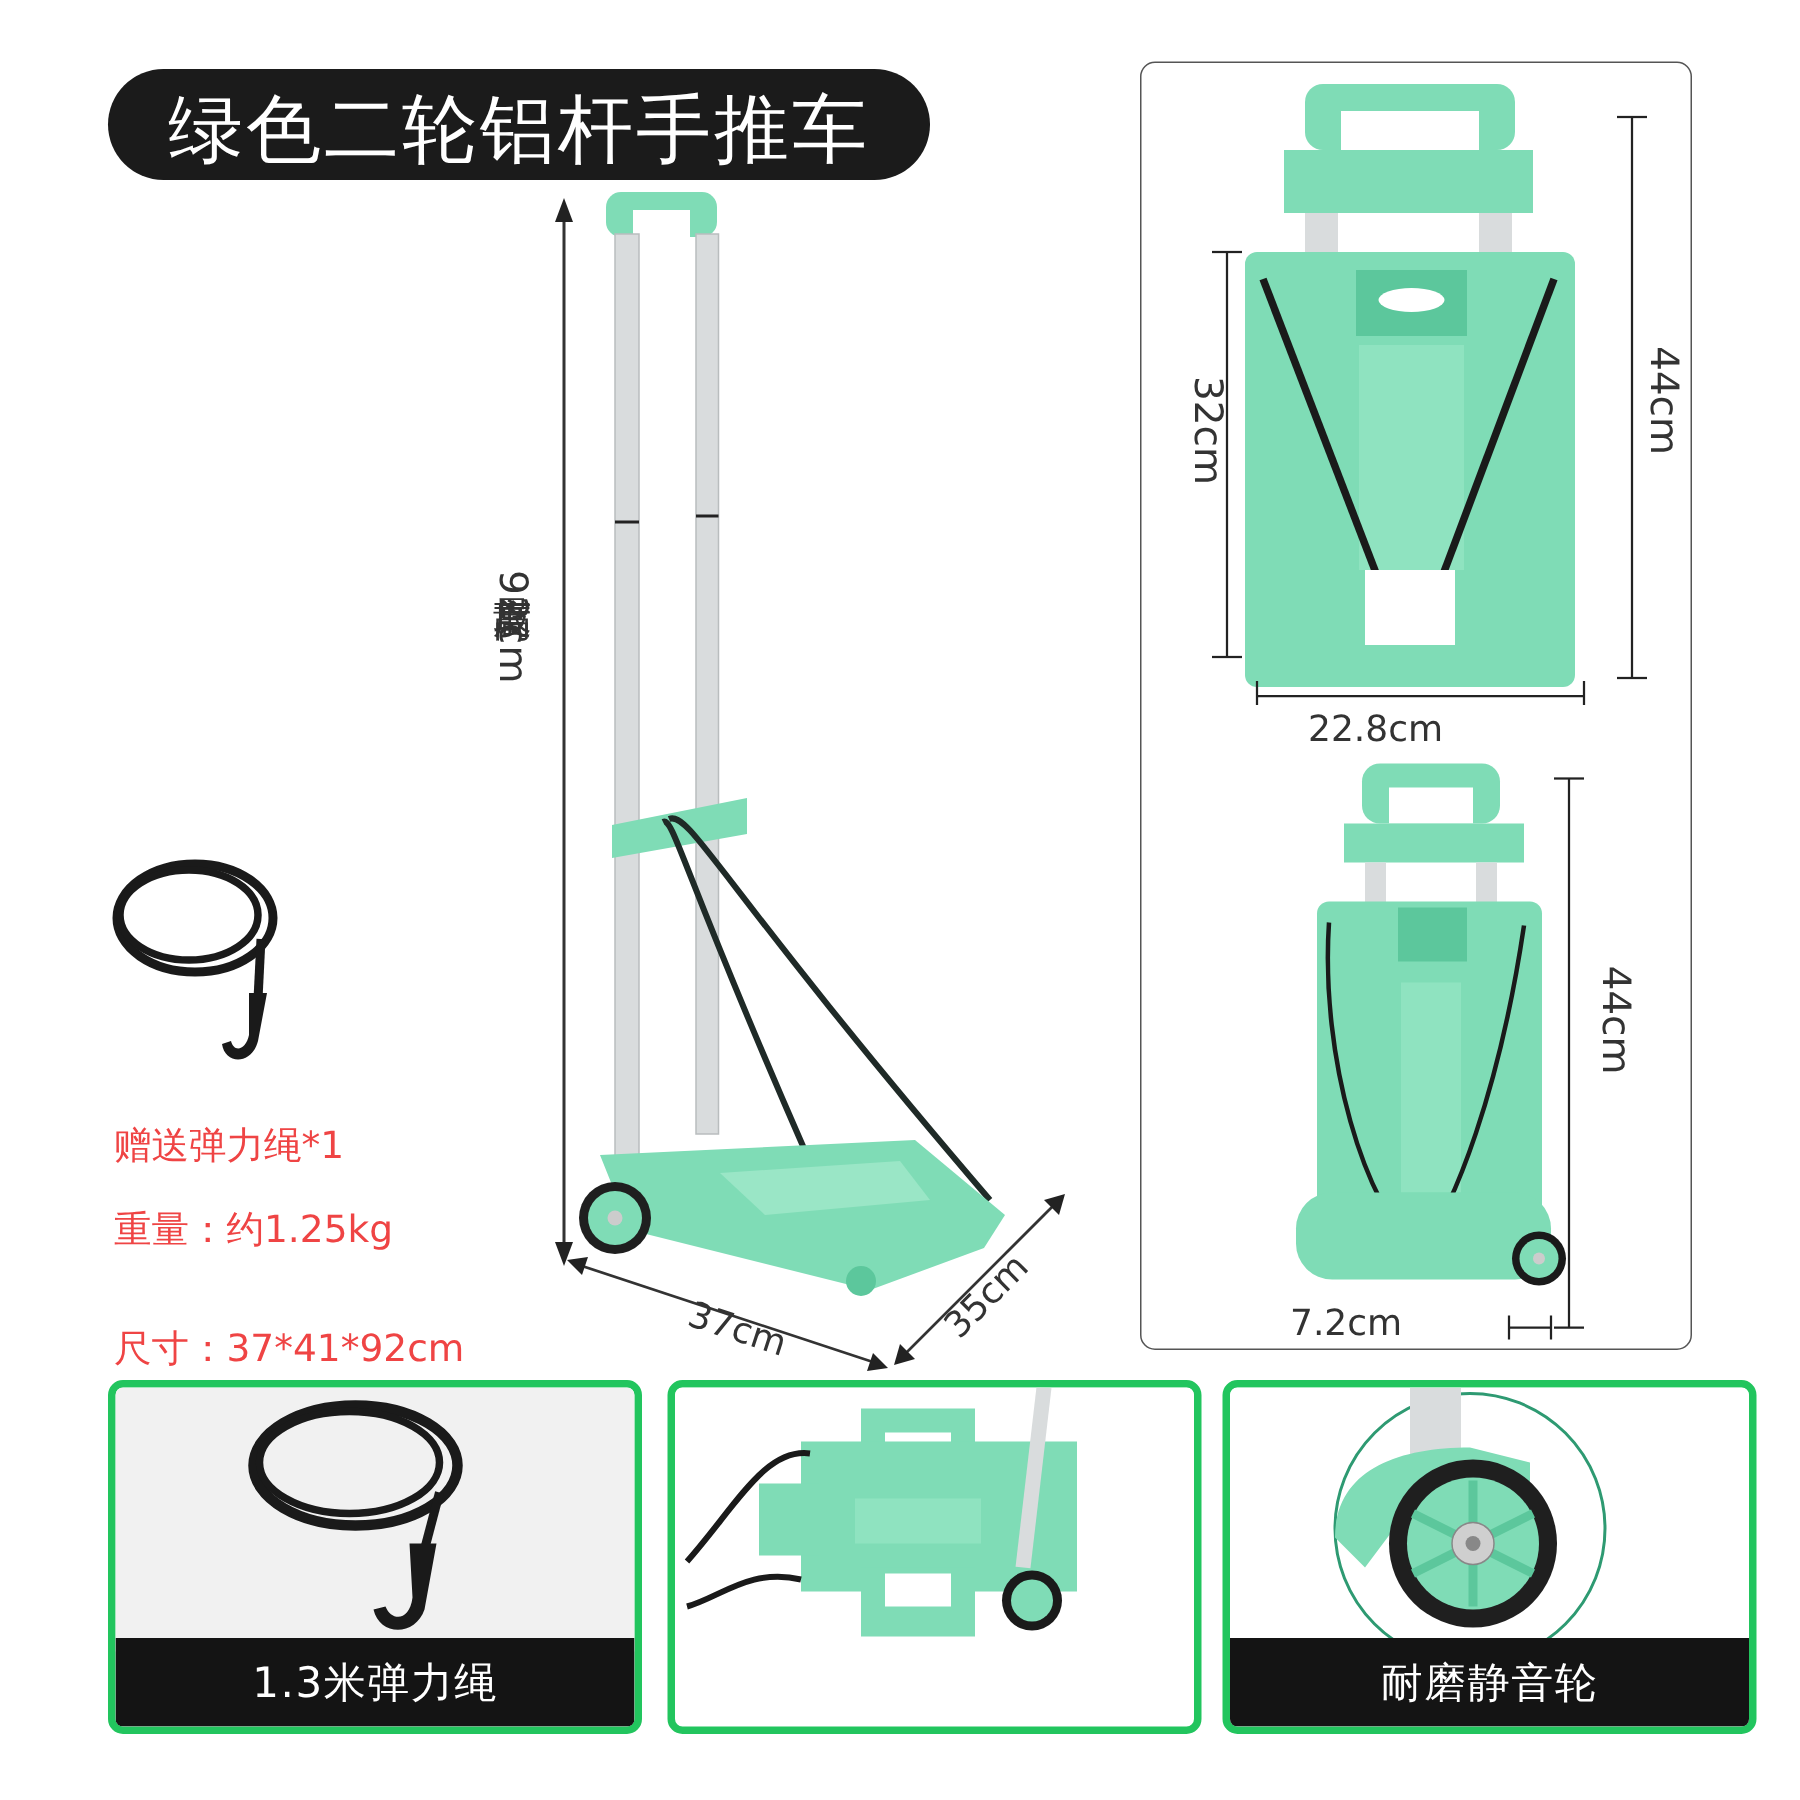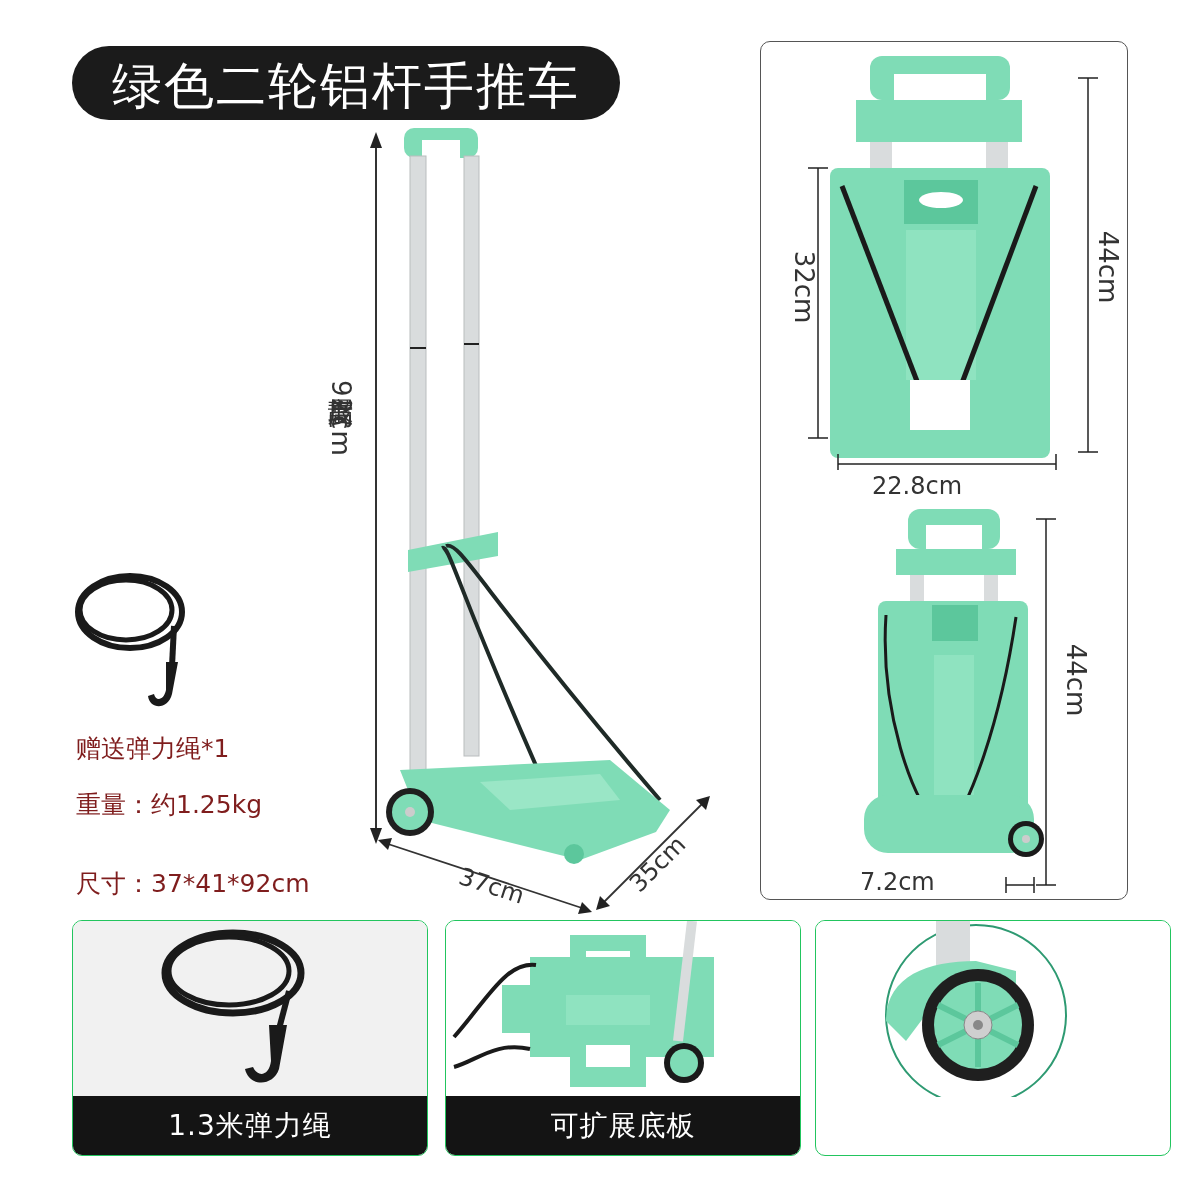--- a/index.html
+++ b/index.html
@@ -2,25 +2,25 @@
 <html><head>
 <meta charset="utf-8">
 <style>
   html, body { margin:0; padding:0; }
   body { width:1200px; height:1200px; background:#ffffff; position:relative; overflow:hidden;
          font-family:"DejaVu Sans", "Liberation Sans", sans-serif; color:#2a2a2a; }
   .abs { position:absolute; }
   .title-pill { left:72px; top:46px; width:548px; height:74px; background:#1b1b1b; border-radius:37px;
                 display:flex; align-items:flex-end; justify-content:center; }
   .title-pill span { color:#fff; font-size:50px; letter-spacing:2px; font-weight:400; }
-  .spec-text { font-size:25px; color:#7f1d1d; white-space:nowrap; }
+  .spec-text { font-size:25px; color:#ef4444; white-space:nowrap;margin-top:15px; }
   .vtext { writing-mode:vertical-rl; font-size:26px; color:#333; letter-spacing:1px; }
   .vtext-rot { transform:rotate(90deg); transform-origin:center; font-size:26px; color:#333; white-space:nowrap; }
   .panel-right { left:760px; top:41px; width:368px; height:859px; border:1.5px solid #555; border-radius:10px; box-sizing:border-box; }
-  .card { top:920px; width:356px; height:236px; border:1px solid #22c55e; border-radius:10px; overflow:hidden; box-sizing:border-box; }
+  .card { top:920px; width:356px; height:236px; border:5px solid #22c55e; border-radius:10px; overflow:hidden; box-sizing:border-box; }
   .card .img-area { position:absolute; left:0; top:0; right:0; height:176px; }
   .card .label-bar { position:absolute; left:0; right:0; bottom:0; height:59px; background:#141414;
                      display:flex; align-items:center; justify-content:center; }
   .card .label-bar span { color:#fff; font-size:28px; letter-spacing:1px; }
   .dim { font-size:24px; color:#333; white-space:nowrap; }
 </style>
 </head>
 <body>
 
 <div class="abs title-pill">
@@ -155,35 +155,35 @@
       <rect x="124" y="120" width="76" height="46" fill="#7fdcb6"></rect>
       <rect x="140" y="124" width="44" height="22" fill="#fff"></rect>
       <rect x="120" y="74" width="84" height="30" fill="#8fe3c0"></rect>
       <path d="M90,44 C60,40 40,80 8,116" stroke="#1a1a1a" stroke-width="4" fill="none"></path>
       <path d="M84,128 C50,120 30,140 8,146" stroke="#1a1a1a" stroke-width="4" fill="none"></path>
       <line x1="246" y1="0" x2="232" y2="120" stroke="#d9dcdd" stroke-width="10"></line>
       <circle cx="238" cy="142" r="20" fill="#1a1a1a"></circle>
       <circle cx="238" cy="142" r="14" fill="#7fdcb6"></circle>
     </svg>
   </div>
-  <div class="label-bar">
-      <span>可扩展底板</span>
-    </div>
 </div>
 
 <div class="abs card" style="left:815px">
   <div class="img-area" style="background:#fff">
     <svg width="356" height="176">
       <circle cx="160" cy="94" r="90" fill="#fff" stroke="#2e9a72" stroke-width="2"></circle>
       <rect x="120" y="0" width="34" height="60" fill="#d9dcdd"></rect>
       <path d="M70,100 C70,56 110,40 160,40 L200,50 L200,70 L120,80 L90,120 Z" fill="#7fdcb6"></path>
       <circle cx="162" cy="104" r="56" fill="#1f1f1f"></circle>
       <circle cx="162" cy="104" r="44" fill="#7fdcb6"></circle>
       <g stroke="#5cc79c" stroke-width="6">
         <line x1="162" y1="62" x2="162" y2="146"></line>
         <line x1="122" y1="84" x2="202" y2="124"></line>
         <line x1="122" y1="124" x2="202" y2="84"></line>
       </g>
       <circle cx="162" cy="104" r="14" fill="#cfcfcf" stroke="#888"></circle>
       <circle cx="162" cy="104" r="5" fill="#888"></circle>
     </svg>
   </div>
+  <div class="label-bar">
+      <span>耐磨静音轮</span>
+    </div>
 </div>
 
 </body></html>

